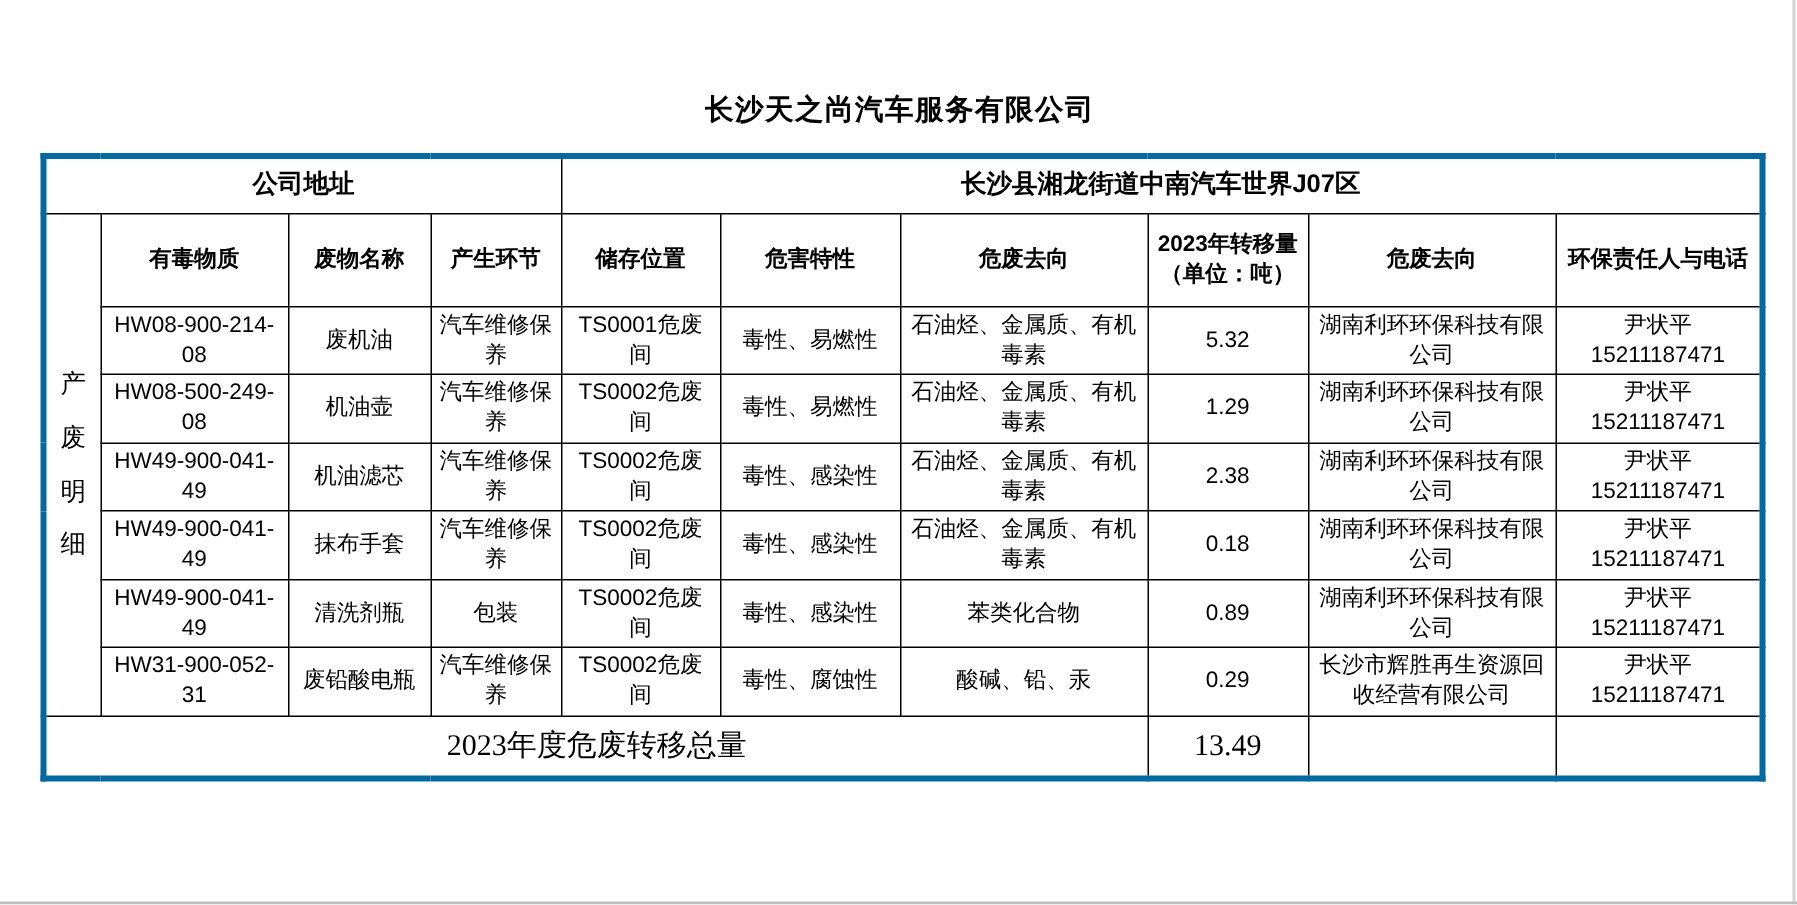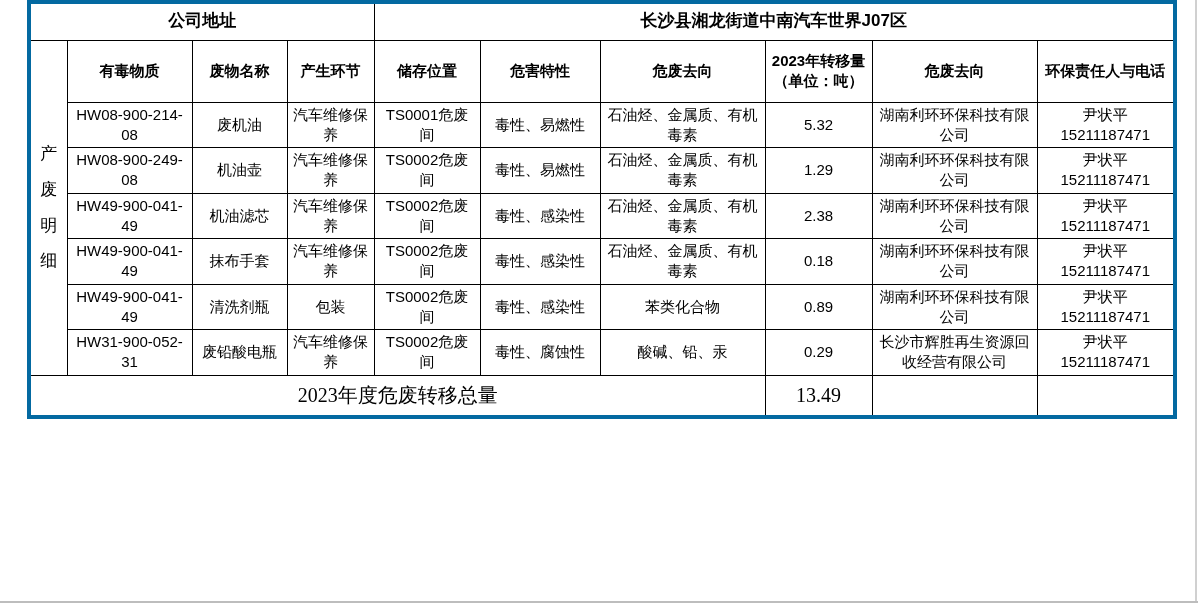--- a/index.html
+++ b/index.html
@@ -66,20 +66,21 @@
   .edge-right {
     position: absolute; top: 0; bottom: 0; right: 1px;
     width: 2px; background: #d0d0d0;
   }
 </style>
 </head>
 <body>
 
 <div class="page">
 
+  <div class="title">长沙天之尚汽车服务有限公司</div>
 
   <table class="waste-table">
     <colgroup>
       <col style="width:38px">
         <col style="width:125px">
         <col style="width:95px">
       <col style="width:87px">
         <col style="width:106px">
         <col style="width:120px">
       <col style="width:165px">
@@ -117,21 +118,21 @@
       <td>TS0001危废间</td>
       <td>毒性、易燃性</td>
       <td>石油烃、金属质、有机毒素</td>
       <td class="amount-cell">5.32</td>
       <td>湖南利环环保科技有限公司</td>
       <td class="prewrap">尹状平
 15211187471</td>
     </tr>
 
     <tr class="data-row">
-      <td>HW08-900-249-08</td>
+      <td>HW08-500-249-08</td>
       <td>机油壶</td>
       <td>汽车维修保养</td>
       <td>TS0002危废间</td>
       <td>毒性、易燃性</td>
       <td>石油烃、金属质、有机毒素</td>
       <td class="amount-cell">1.29</td>
       <td>湖南利环环保科技有限公司</td>
       <td class="prewrap">尹状平
 15211187471</td>
     </tr>

